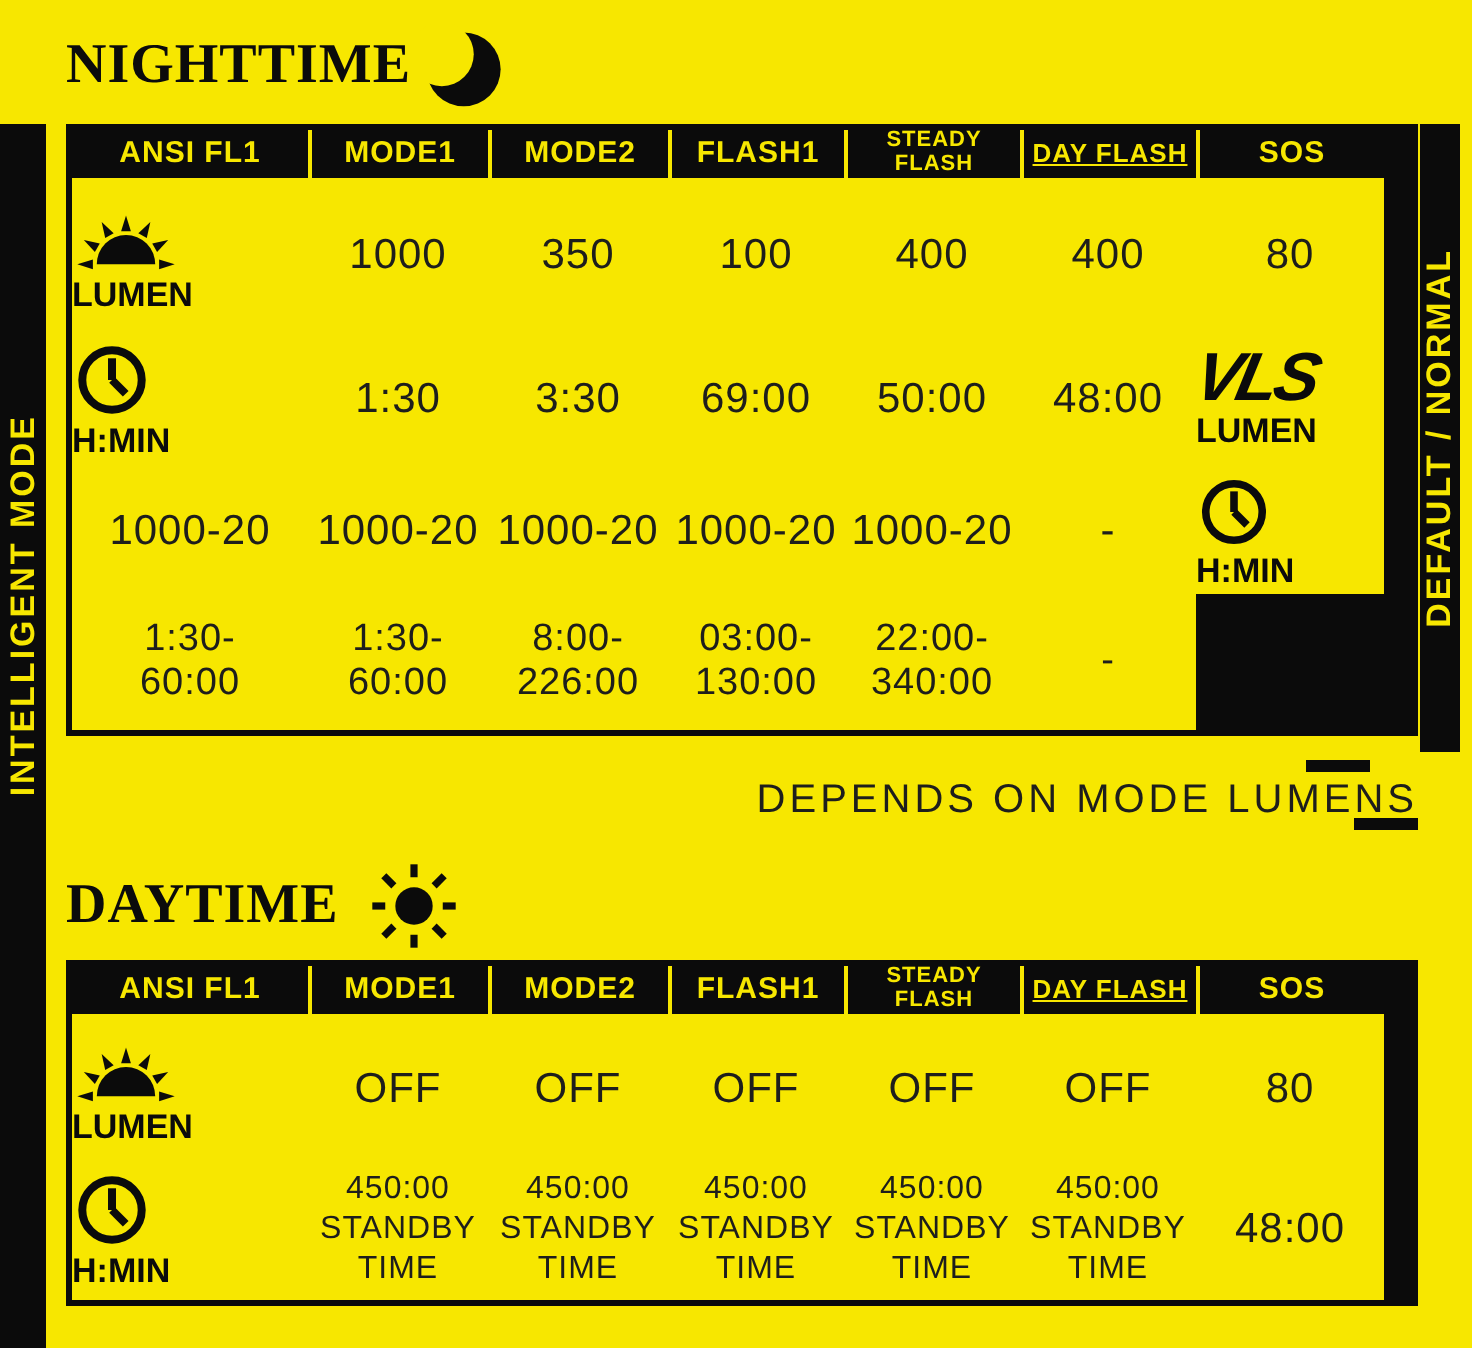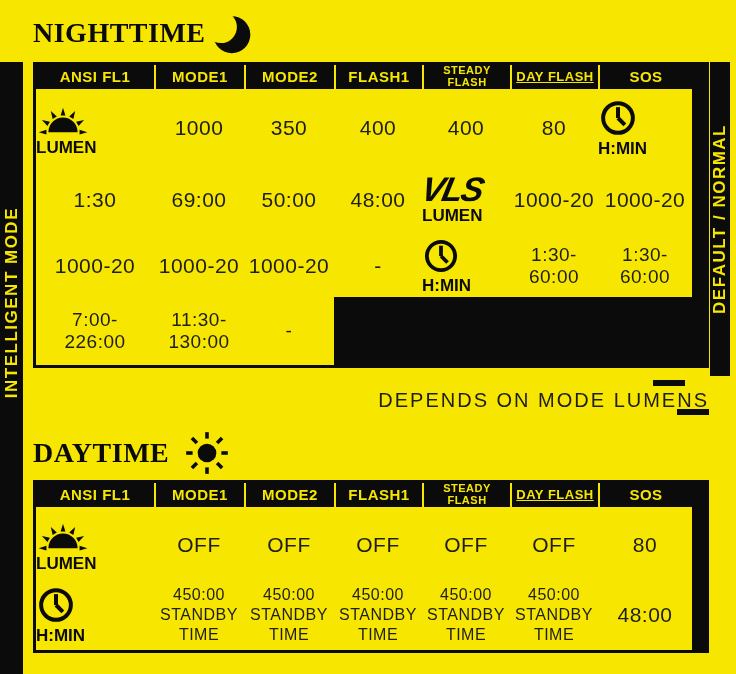--- a/index.html
+++ b/index.html
@@ -118,35 +118,37 @@
             <polygon points="55,16 50,32 60,32" transform="rotate(30,55,66)"></polygon>
             <polygon points="55,16 50,32 60,32" transform="rotate(60,55,66)"></polygon>
             <polygon points="55,16 50,32 60,32" transform="rotate(90,55,66)"></polygon>
           </g>
         </svg>
       </span>
       <span>LUMEN</span>
     </div>
     <div class="td">1000</div>
     <div class="td">350</div>
+    <div class="td">100</div>
     <div class="td">400</div>
     <div class="td">400</div>
     <div class="td">80</div>
 
     <div class="lab">
       <span>
         <svg viewBox="0 0 70 70" width="40" height="40">
           <circle cx="35" cy="35" r="26" fill="none" stroke="#0B0B0B" stroke-width="7"></circle>
           <line x1="35" y1="35" x2="35" y2="16" stroke="#0B0B0B" stroke-width="7"></line>
           <line x1="35" y1="35" x2="47" y2="47" stroke="#0B0B0B" stroke-width="7"></line>
         </svg>
       </span>
       <span>H:MIN</span>
     </div>
     <div class="td">1:30</div>
+    <div class="td">3:30</div>
     <div class="td">69:00</div>
     <div class="td">50:00</div>
     <div class="td">48:00</div>
 
     <div class="lab">
       <span class="vls">VLS</span>
       <span>LUMEN</span>
     </div>
     <div class="td">1000-20</div>
     <div class="td">1000-20</div>
@@ -162,24 +164,26 @@
           <line x1="35" y1="35" x2="35" y2="16" stroke="#0B0B0B" stroke-width="7"></line>
           <line x1="35" y1="35" x2="47" y2="47" stroke="#0B0B0B" stroke-width="7"></line>
         </svg>
       </span>
       <span>H:MIN</span>
     </div>
     <div class="td td-sm">1:30-
 60:00</div>
     <div class="td td-sm">1:30-
 60:00</div>
-    <div class="td td-sm">7:00-
+    <div class="td td-sm">8:00-
 226:00</div>
-    <div class="td td-sm">11:30-
+    <div class="td td-sm">03:00-
 130:00</div>
+    <div class="td td-sm">22:00-
+340:00</div>
     <div class="td td-sm">-</div>
   </div>
 
   <div class="footnote">
     <span class="bracket bracket-l"></span>
     <span class="footnote-text">DEPENDS ON MODE LUMENS</span>
     <span class="bracket bracket-r"></span>
   </div>
 
   <div class="title title-day">

